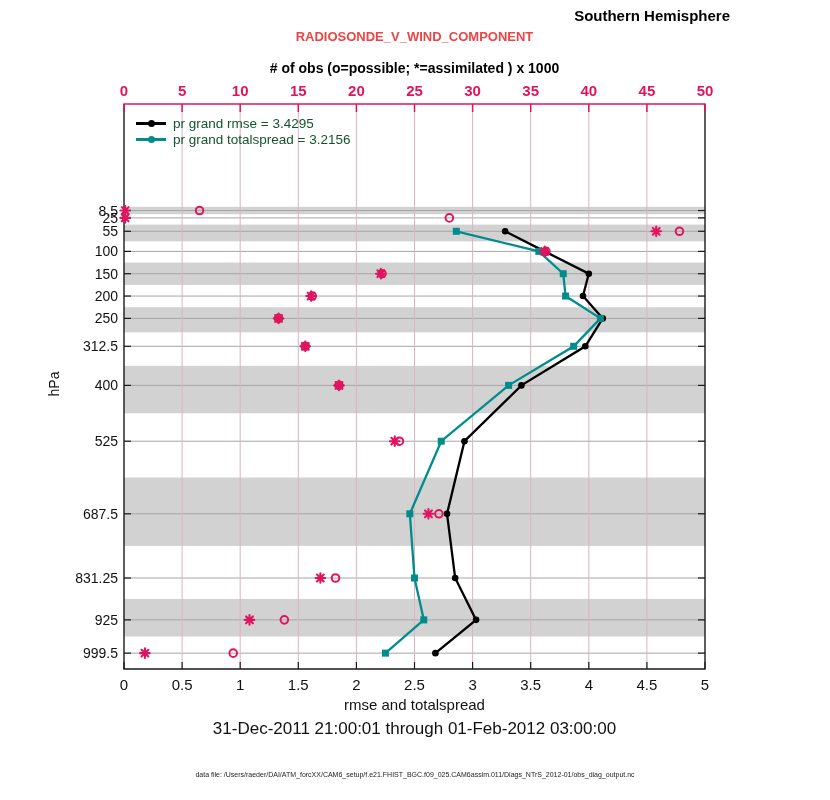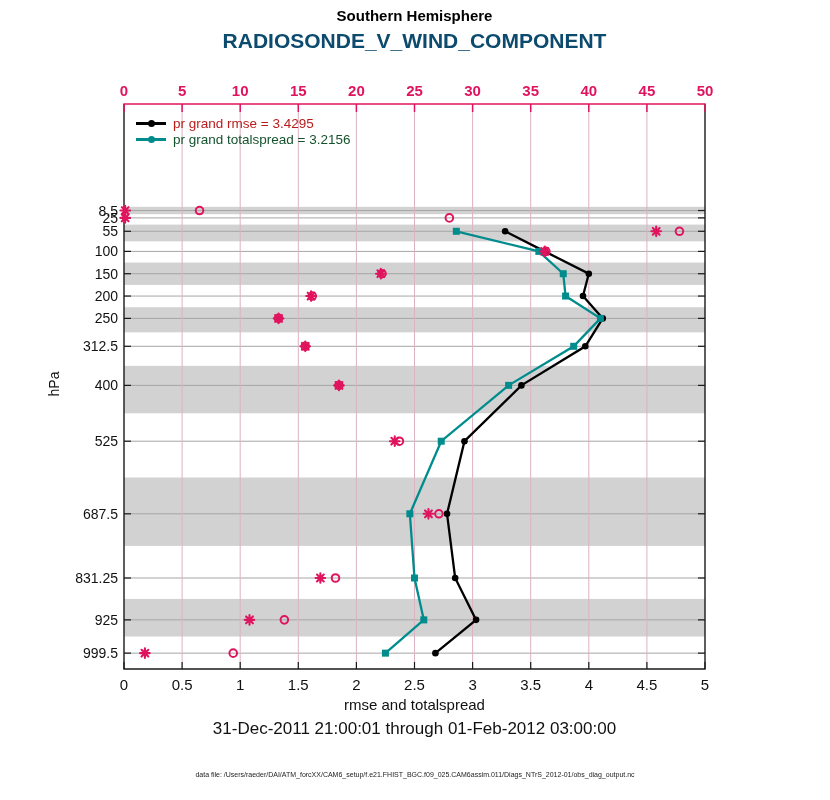--- a/index.html
+++ b/index.html
@@ -1,22 +1,22 @@
 <!DOCTYPE html>
 <html><head>
 <meta charset="utf-8">
 <style>
   html,body{margin:0;padding:0;width:830px;height:800px;background:#ffffff;overflow:hidden;}
   body{font-family:"Liberation Sans", sans-serif;position:relative;}
   #figure{position:absolute;left:0;top:0;width:830px;height:800px;}
   #chart-svg{position:absolute;left:0;top:0;}
   .abs{position:absolute;}
   .centered{left:99px;width:631px;text-align:center;}
-  .title1{top:7px;font-size:15px;font-weight:bold;color:#000;}
-  .title2{top:29px;font-size:21px;font-weight:bold;color:#0c4a6e;}
+  .title1{top:7px;font-size:15px;font-weight:bold;color:#000;text-align:right;}
+  .title2{top:29px;font-size:13px;font-weight:bold;color:#ef4444;}
   .obs-label{top:60px;font-size:14px;font-weight:bold;}
   .xlabel{top:696px;font-size:15px;color:#111;}
   .datelabel{top:719px;font-size:17px;color:#111;}
   .footer-note{top:771px;left:0;width:830px;text-align:center;font-size:7px;color:#222;}
   .ylabel{left:14px;top:376px;width:80px;font-size:14px;color:#111;transform:rotate(-90deg);transform-origin:center;text-align:center;}
   #legend{left:136px;top:115px;}
   .legend-row{display:flex;align-items:center;height:16px;}
   .legend-swatch{position:relative;width:30px;height:16px;margin-right:7px;}
   .legend-line{position:absolute;left:0;top:7px;width:30px;height:2.6px;}
   .legend-dot{position:absolute;left:11.5px;top:4.8px;width:7px;height:7px;border-radius:50%;}
@@ -204,28 +204,29 @@
         <path d="M 394.74600000000004 436.41343873517786 L 394.74600000000004 446.0134387351779 M 389.946 441.2134387351779 L 399.54600000000005 441.2134387351779 M 391.35240000000005 437.8198387351779 L 398.13960000000003 444.60703873517787 M 391.35240000000005 444.60703873517787 L 398.13960000000003 437.8198387351779" stroke="#e0145e" stroke-width="2.1" stroke-linecap="round"></path>
         <path d="M 428.44399999999996 508.992490118577 L 428.44399999999996 518.592490118577 M 423.64399999999995 513.792490118577 L 433.24399999999997 513.792490118577 M 425.05039999999997 510.398890118577 L 431.83759999999995 517.186090118577 M 425.05039999999997 517.186090118577 L 431.83759999999995 510.398890118577" stroke="#e0145e" stroke-width="2.1" stroke-linecap="round"></path>
         <path d="M 320.378 573.1970355731225 L 320.378 582.7970355731225 M 315.578 577.9970355731225 L 325.178 577.9970355731225 M 316.9844 574.6034355731225 L 323.7716 581.3906355731225 M 316.9844 581.3906355731225 L 323.7716 574.6034355731225" stroke="#e0145e" stroke-width="2.1" stroke-linecap="round"></path>
         <path d="M 249.496 615.0695652173913 L 249.496 624.6695652173912 M 244.696 619.8695652173913 L 254.29600000000002 619.8695652173913 M 246.10240000000002 616.4759652173913 L 252.8896 623.2631652173912 M 246.10240000000002 623.2631652173912 L 252.8896 616.4759652173913" stroke="#e0145e" stroke-width="2.1" stroke-linecap="round"></path>
         <path d="M 144.916 648.3442687747036 L 144.916 657.9442687747035 M 140.11599999999999 653.1442687747035 L 149.716 653.1442687747035 M 141.5224 649.7506687747035 L 148.3096 656.5378687747035 M 141.5224 656.5378687747035 L 148.3096 649.7506687747035" stroke="#e0145e" stroke-width="2.1" stroke-linecap="round"></path>
       </g>
     </svg>
 
   <div class="abs centered title1">Southern Hemisphere</div>
   <div class="abs centered title2">RADIOSONDE_V_WIND_COMPONENT</div>
+  <div class="abs centered obs-label"># of obs (o=possible; *=assimilated ) x 1000</div>
 
   <div class="abs" id="legend">
     <div class="legend-row">
       <span class="legend-swatch">
         <span class="legend-line" id="leg-line-0" style="background: rgb(0, 0, 0);"></span>
         <span class="legend-dot" id="leg-dot-0" style="background: rgb(0, 0, 0);"></span>
       </span>
-      <span class="legend-label" id="leg-label-0" style="color: #b91c1c;">pr grand rmse = 3.4295</span>
+      <span class="legend-label" id="leg-label-0" style="color: #14532d;">pr grand rmse = 3.4295</span>
     </div>
     <div class="legend-row">
       <span class="legend-swatch">
         <span class="legend-line" id="leg-line-1" style="background: rgb(0, 140, 140);"></span>
         <span class="legend-dot" id="leg-dot-1" style="background: rgb(0, 140, 140);"></span>
       </span>
       <span class="legend-label" id="leg-label-1" style="color: #14532d;">pr grand totalspread = 3.2156</span>
     </div>
   </div>
 

